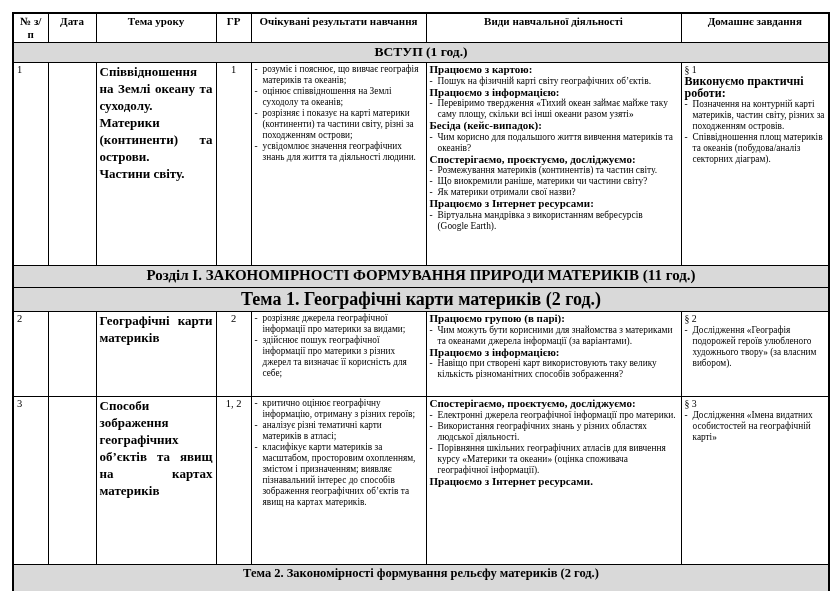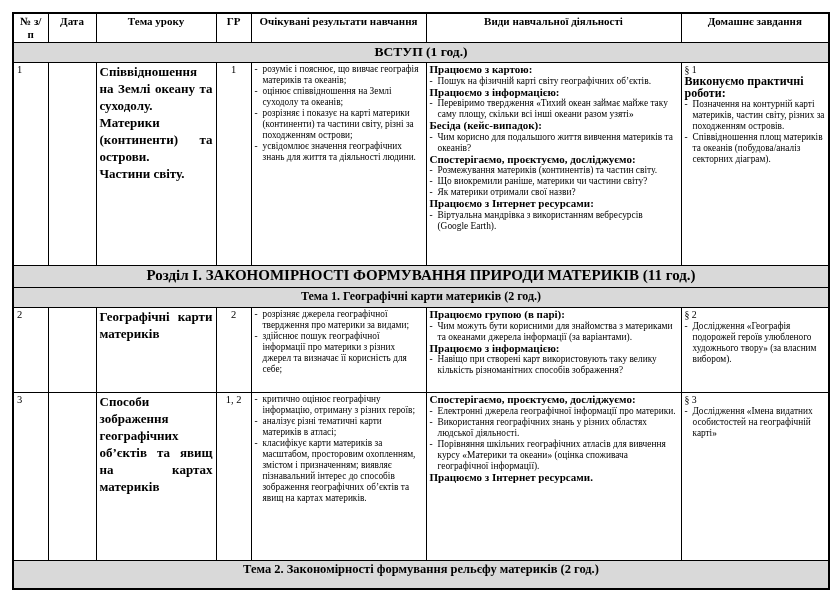--- a/index.html
+++ b/index.html
@@ -20,21 +20,21 @@
     font-size:11px;font-weight:bold;text-align:center;vertical-align:middle;
     line-height:1.2;padding:2px 1px;
   }
   .sec{
     background:#d9d9d9;text-align:center;font-weight:bold;vertical-align:middle;
     padding:1px 2px;
     margin-left:23px;
   }
   .sec-vstup{font-size:13.5px;}
   .sec-rozdil{font-size:15px;}
-  .sec-tema{font-size:12px;}
+  .sec-tema{font-size:18px;}
   .num-cell{font-size:10.5px;padding-left:8px;padding-top:2px;}
   .date-cell{font-size:10.5px;}
   .topic-cell{
     font-size:13px;font-weight:bold;text-align:justify;line-height:1.3;
     padding-top:2px;padding-left:5px;padding-right:5px;
   }
   .gr-cell{font-size:10.5px;text-align:center;padding-top:2px;}
   .res-cell,.act-cell,.hw-cell{font-size:9.3px;line-height:11px;}
   .act-cell{font-size:9.4px;}
   .li{display:flex;align-items:flex-start;}
@@ -168,21 +168,21 @@
   <tr style="height:85px">
     <td class="num-cell">2</td>
     <td class="date-cell"></td>
     <td class="topic-cell">
       <div>Географічні карти материків</div>
     </td>
     <td class="gr-cell">2</td>
     <td class="res-cell">
       <div class="li">
               <span class="dash">-</span>
-              <span class="txt">розрізняє джерела географічної твердження про материки за видами;</span>
+              <span class="txt">розрізняє джерела географічної інформації про материки за видами;</span>
             </div>
       <div class="li">
               <span class="dash">-</span>
               <span class="txt">здійснює пошук географічної інформації про материки з різних джерел та визначає її корисність для себе;</span>
             </div>
     </td>
     <td class="act-cell">
       <div class="acth">Працюємо групою (в парі):</div>
       <div class="li">
               <span class="dash">-</span>

